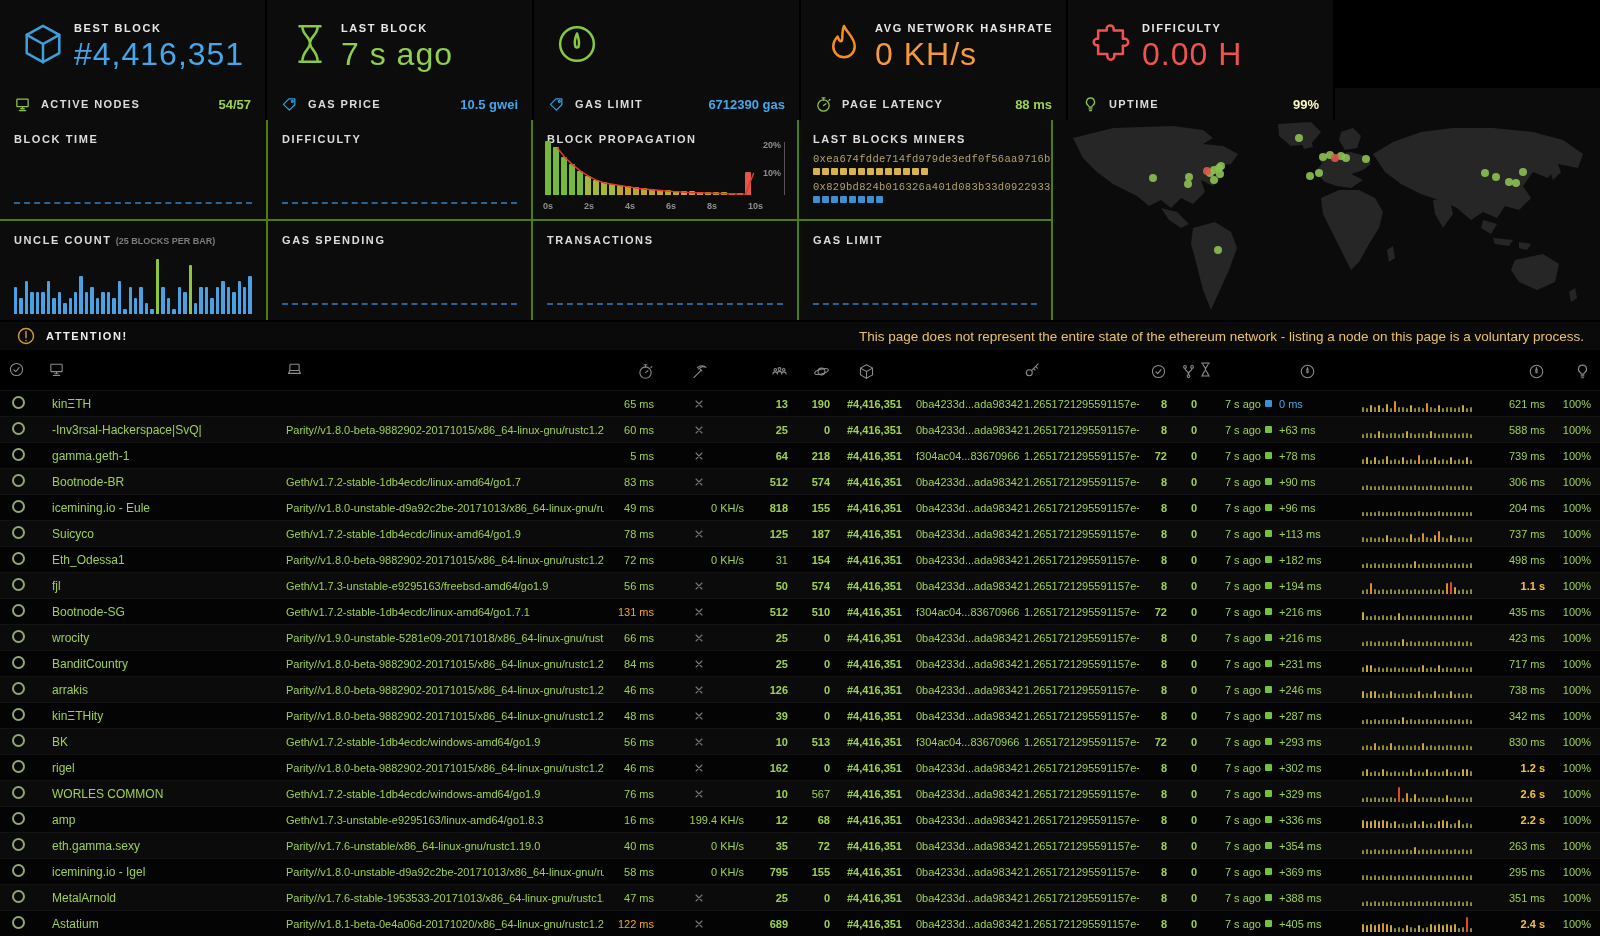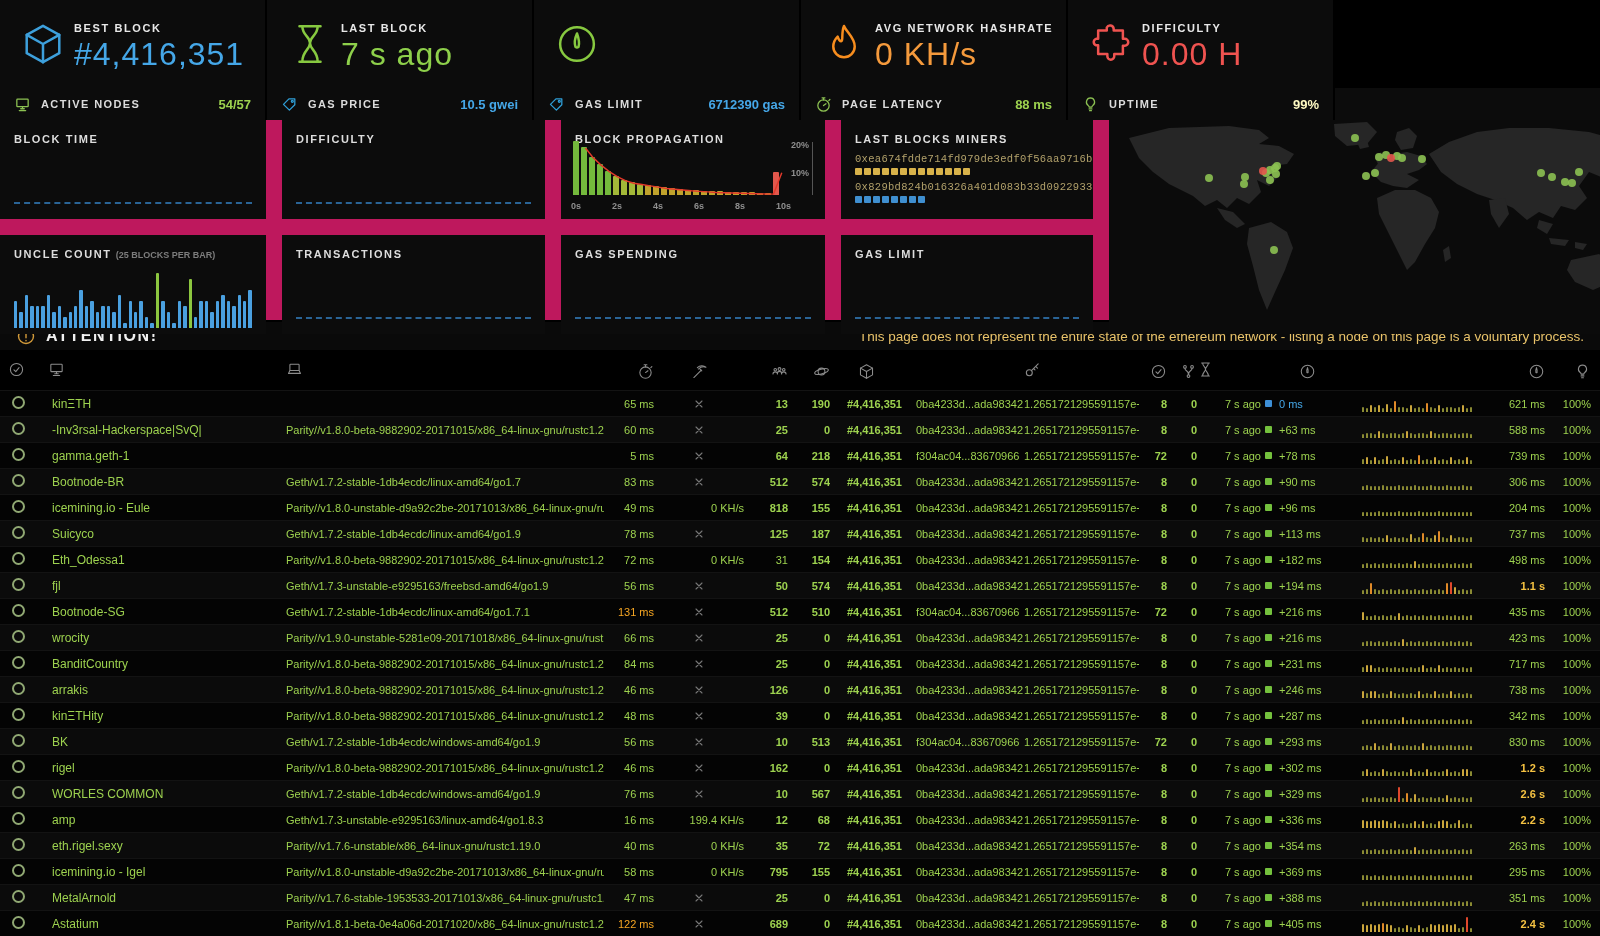--- a/index.html
+++ b/index.html
@@ -17,21 +17,21 @@
   .stat .label { font-size:11px; font-weight:bold; letter-spacing:1.6px; color:#e8e8e8; white-space:nowrap; }
   .stat .sub { font-size:9px; color:#7d7d7d; font-weight:bold; letter-spacing:.4px; }
   .stat .value { font-size:32px; font-weight:300; line-height:1.02; margin-top:2px; letter-spacing:1px; white-space:nowrap; }
   
   .mini-stats { display:grid; grid-template-columns:repeat(6,1fr); height:32px; gap:2px; background:#000; }
   .mini { background:#0c0c0c; display:flex; align-items:center; padding:0 14px; gap:10px; }
   .mini .label { font-size:11px; font-weight:bold; letter-spacing:1.4px; color:#dcdcdc; }
   .mini .value { margin-left:auto; font-size:13px; font-weight:bold; }
   .mini.empty { background:#0c0c0c; }
   
-  .panels { display:grid; grid-template-columns:266px 263px 264px 252px 1fr; grid-template-rows:99px 99px; gap:16px; background:#be185d; height:200px; }
+  .panels { display:grid; grid-template-columns:266px 263px 264px 252px 1fr; grid-template-rows:99px 99px; gap:2px; background:#4d7c0f; height:200px; }
   .panel { background:#0c0c0c; padding:9px 14px; position:relative; overflow:hidden; }
   .ptitle { font-size:11px; font-weight:bold; letter-spacing:1.6px; color:#dedede; display:inline; }
   .psub { font-size:9px; color:#7d7d7d; font-weight:bold; margin-left:4px; }
   .dash { position:absolute; left:14px; right:14px; bottom:15px; border-top:2px dashed #2a6496; }
   .map-panel { grid-column:5; grid-row:1 / 3; background:#0b0b0b; padding:0; }
   
   .prop-chart { position:absolute; left:12px; right:38px; bottom:24px; top:28px; display:flex; align-items:flex-end; gap:2px; }
   .prop-chart .bar { width:6px; border-radius:1px 1px 0 0; }
   .prop-line { position:absolute; left:12px; right:38px; bottom:24px; top:28px; pointer-events:none; }
   .prop-xaxis { position:absolute; left:10px; right:34px; bottom:8px; display:flex; justify-content:space-between; font-size:9px; font-weight:bold; color:#8f8f8f; }
@@ -40,21 +40,21 @@
   
   .miner { margin-top:6px; }
   .miner .addr-line { display:flex; align-items:center; font-size:10.5px; letter-spacing:.3px; color:#b3a26b; font-family:"Liberation Mono", monospace; }
   .miner .squares { display:flex; gap:2px; margin-top:3px; }
   .miner .sq { width:7px; height:7px; border-radius:1px; }
   
   .uncle-chart { position:absolute; left:14px; right:14px; bottom:6px; top:30px; display:flex; align-items:flex-end; gap:2px; }
   .uncle-chart .bar { width:4px; border-radius:1px 1px 0 0; }
   
   .attention { height:32px; background:#0a0a0a; border-top:2px solid #000; border-bottom:2px solid #000; display:flex; align-items:center; padding:0 16px; gap:10px; }
-  .attention .label { font-size:16px; font-weight:bold; letter-spacing:1.6px; color:#f0f0f0; }
+  .attention .label { font-size:11px; font-weight:bold; letter-spacing:1.6px; color:#f0f0f0; }
   .att-msg { margin-left:auto; color:#e9c36a; font-size:13.5px; }
   
   :root { --cols:40px 238px 318px 50px 90px 44px 42px 72px 122px 115px 28px 30px 64px 92px 128px 64px 46px; }
   .thead { height:38px; display:grid; grid-template-columns:var(--cols); align-items:center; padding:0 8px; color:#8c8c8c; background:#000; }
   .trow { height:26px; display:grid; grid-template-columns:var(--cols); align-items:center; padding:0 8px; font-size:11px; border-top:1px solid #131313; }
   .trow:nth-child(odd) { background:#040404; }
   .trow:nth-child(even) { background:#0b0b0b; }
   .cell { white-space:nowrap; overflow:hidden; }
   .al { text-align:left; } .ar { text-align:right; } .ac { text-align:center; }
   .g { color:#9dd24f; } .warn { color:#f6a623; } .avgwarn { color:#f5c242; font-weight:bold; } .blue { color:#45a7e8; }
@@ -345,25 +345,25 @@
         <div class="bar" style="height: 27.5px; background: rgb(74, 160, 224);"></div>
         <div class="bar" style="height: 33px; background: rgb(74, 160, 224);"></div>
         <div class="bar" style="height: 27.5px; background: rgb(74, 160, 224);"></div>
         <div class="bar" style="height: 22px; background: rgb(74, 160, 224);"></div>
         <div class="bar" style="height: 33px; background: rgb(74, 160, 224);"></div>
         <div class="bar" style="height: 27.5px; background: rgb(74, 160, 224);"></div>
         <div class="bar" style="height: 38.5px; background: rgb(74, 160, 224);"></div>
       </div>
   </div>
   <div class="panel">
-    <span class="ptitle">TRANSACTIONS</span>
+    <span class="ptitle">GAS SPENDING</span>
     <div class="dash"></div>
   </div>
   <div class="panel">
-    <span class="ptitle">GAS SPENDING</span>
+    <span class="ptitle">TRANSACTIONS</span>
     <div class="dash"></div>
   </div>
   <div class="panel">
     <span class="ptitle">GAS LIMIT</span>
     <div class="dash"></div>
   </div>
 </div>
 
 <div class="attention">
   <span id="att-icon" style="display:flex">
@@ -1344,21 +1344,21 @@
       <div class="cell al g" style="font-size:11px">Geth/v1.7.2-stable-1db4ecdc/windows-amd64/go1.9</div>
       <div class="cell ar g">76 ms</div>
       <div class="cell ar">
         <span style="display:flex;justify-content:center">
           <svg width="12" height="12" viewBox="0 0 24 24" fill="none" stroke="#777" stroke-width="2.2" stroke-linecap="round" stroke-linejoin="round">
             <path d="M6 6l12 12M18 6 6 18"></path>
           </svg>
         </span>
       </div>
       <div class="cell ar g" style="font-weight:bold">10</div>
-      <div class="cell ar g" style="font-weight:bold">567</div>
+      <div class="cell ar g" style="font-weight:normal">567</div>
       <div class="cell ar g" style="font-weight:bold">#4,416,351</div>
       <div class="cell al g hash-cell">0ba4233d...ada98342</div>
       <div class="cell al g">1.2651721295591157e+21</div>
       <div class="cell ar g" style="font-weight:bold">8</div>
       <div class="cell ar g" style="font-weight:bold">0</div>
       <div class="cell ar g">7 s ago</div>
       <div class="cell prop-cell">
         <span class="sq7" style="background:#74c13d"></span>
         <span class="g">+329 ms</span>
       </div>
@@ -1445,21 +1445,21 @@
           <i style="height:3.4px;background:#8a8a33"></i>
           <i style="height:4.8px;background:#8a8a33"></i>
           <i style="height:3.4px;background:#8a8a33"></i>
         </span>
       </div>
       <div class="cell ar avgwarn">2.2 s</div>
       <div class="cell ar g">100%</div>
     </div>
     <div class="trow">
       <div class="cell"><span class="status-circle"></span></div>
-      <div class="cell al g name-cell">eth.rigel.sexy</div>
+      <div class="cell al g name-cell">eth.gamma.sexy</div>
       <div class="cell al g" style="font-size:11px">Parity//v1.7.6-unstable/x86_64-linux-gnu/rustc1.19.0</div>
       <div class="cell ar g">40 ms</div>
       <div class="cell ar"><span class="g">0 KH/s</span></div>
       <div class="cell ar g" style="font-weight:bold">35</div>
       <div class="cell ar g" style="font-weight:bold">72</div>
       <div class="cell ar g" style="font-weight:bold">#4,416,351</div>
       <div class="cell al g hash-cell">0ba4233d...ada98342</div>
       <div class="cell al g">1.2651721295591157e+21</div>
       <div class="cell ar g" style="font-weight:bold">8</div>
       <div class="cell ar g" style="font-weight:bold">0</div>

